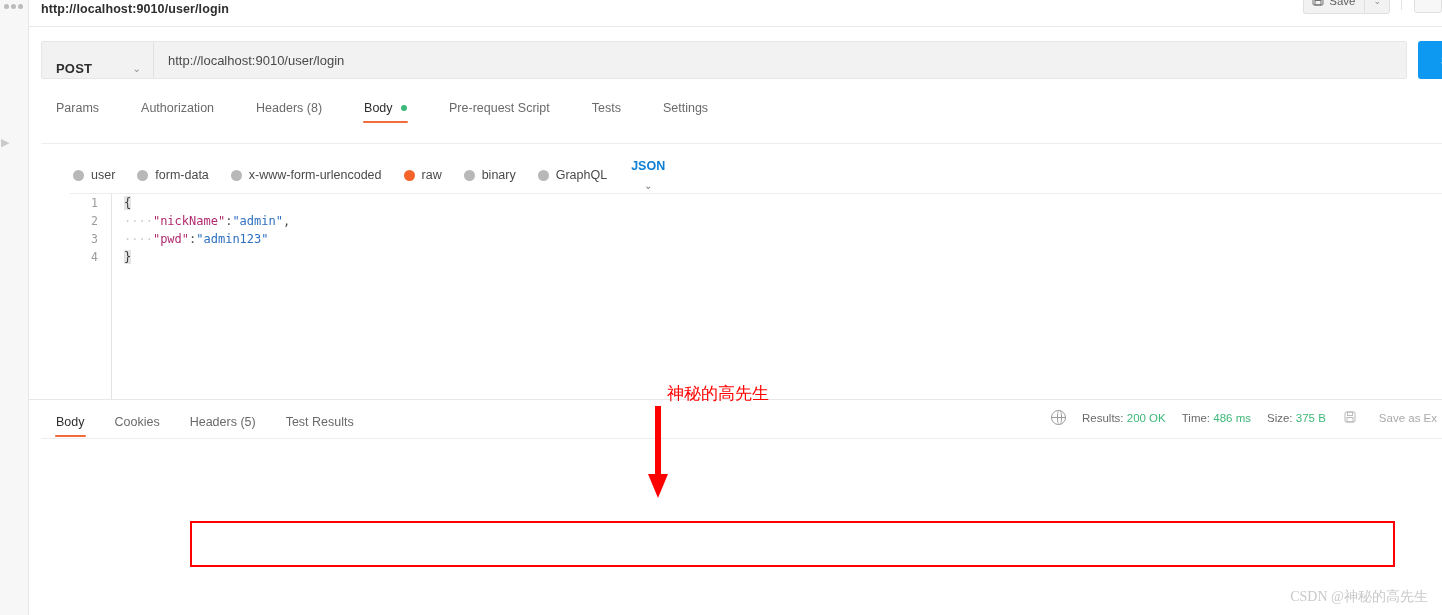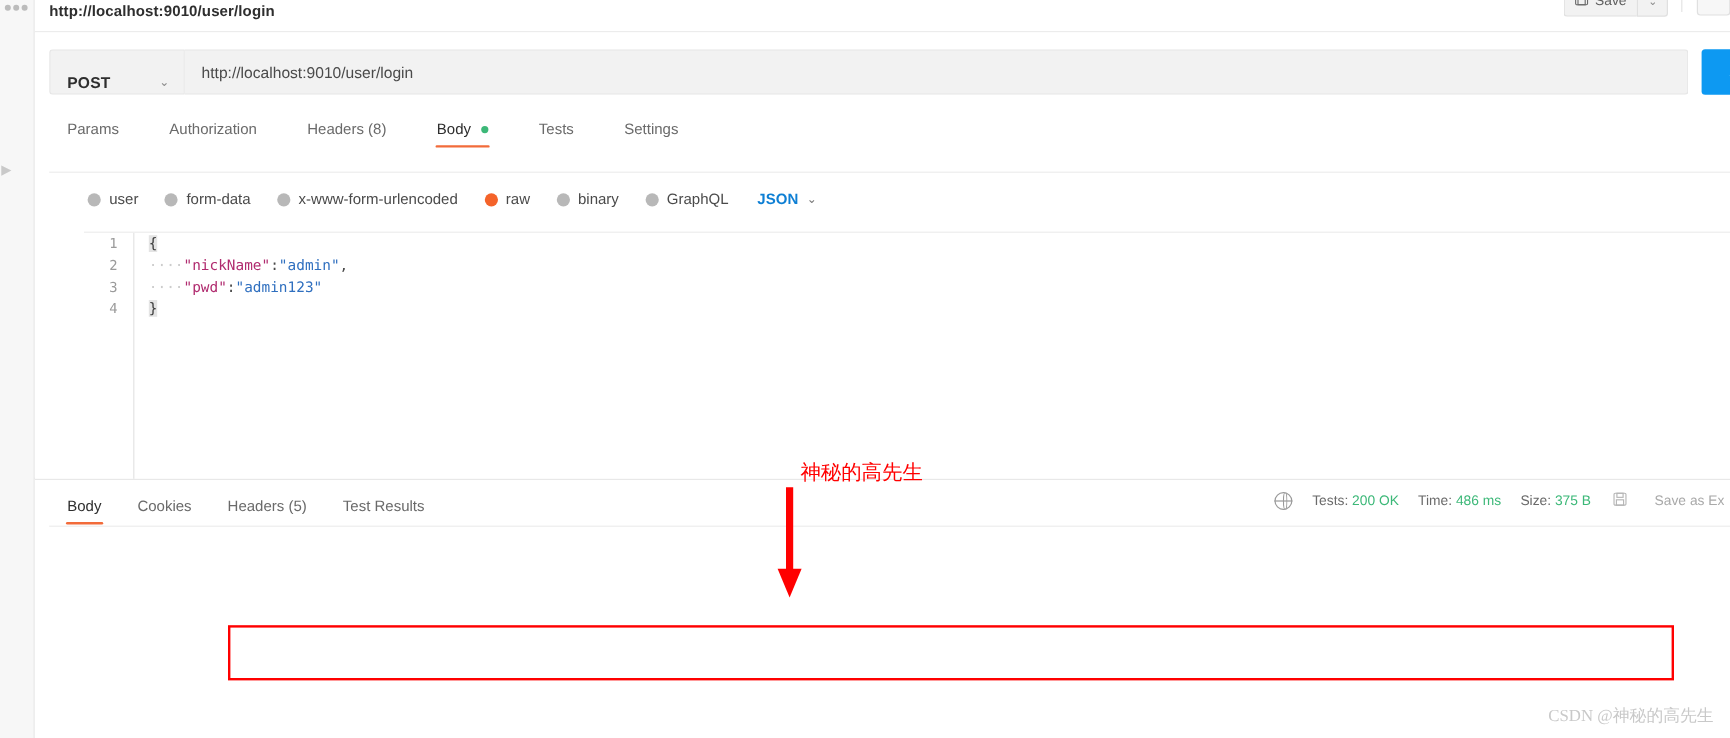--- a/index.html
+++ b/index.html
@@ -136,20 +136,21 @@
   }
   .radio-dot {
     width: 11px; height: 11px; border-radius: 50%;
     background: #b8b8b8; display: block; flex: none;
   }
   .radio-dot.on { background: #f4632a; }
   .json-select {
     display: flex; align-items: center; gap: 7px;
     font-size: 12.5px; font-weight: bold; color: #0e7fd4;
     margin-left: 2px;
+    flex-direction: column;
   }
   .json-select .caret { font-size: 10px; color: #7a7a7a; font-weight: normal; }
 
   
   .req-editor {
     position: absolute; left: 41px; top: 166px;
     width: 1401px; height: 232px;
     border-top: 1px solid #ededed;
     background: #fff;
     overflow: hidden;
@@ -288,20 +289,23 @@
       </div>
       <div class="rtab">
         <span>Authorization</span>
       </div>
       <div class="rtab">
         <span>Headers (8)</span>
       </div>
       <div class="rtab active">
         <span>Body</span>
         <span class="tab-dot"></span>
+      </div>
+      <div class="rtab">
+        <span>Pre-request Script</span>
       </div>
       <div class="rtab">
         <span>Tests</span>
       </div>
       <div class="rtab">
         <span>Settings</span>
       </div>
     </div>
     <div class="req-tabs-underline"></div>
 
@@ -372,21 +376,21 @@
       </div>
       <div class="rtab">
         <span>Test Results</span>
       </div>
     </div>
     <div class="res-tabs-underline"></div>
 
     <div class="status-row">
       <span class="globe"></span>
       <span class="status-item">
-        <span>Tests:</span>
+        <span>Results:</span>
         <span class="status-val">200 OK</span>
       </span>
       <span class="status-item">
         <span>Time:</span>
         <span class="status-val">486 ms</span>
       </span>
       <span class="status-item">
         <span>Size:</span>
         <span class="status-val">375 B</span>
       </span>

